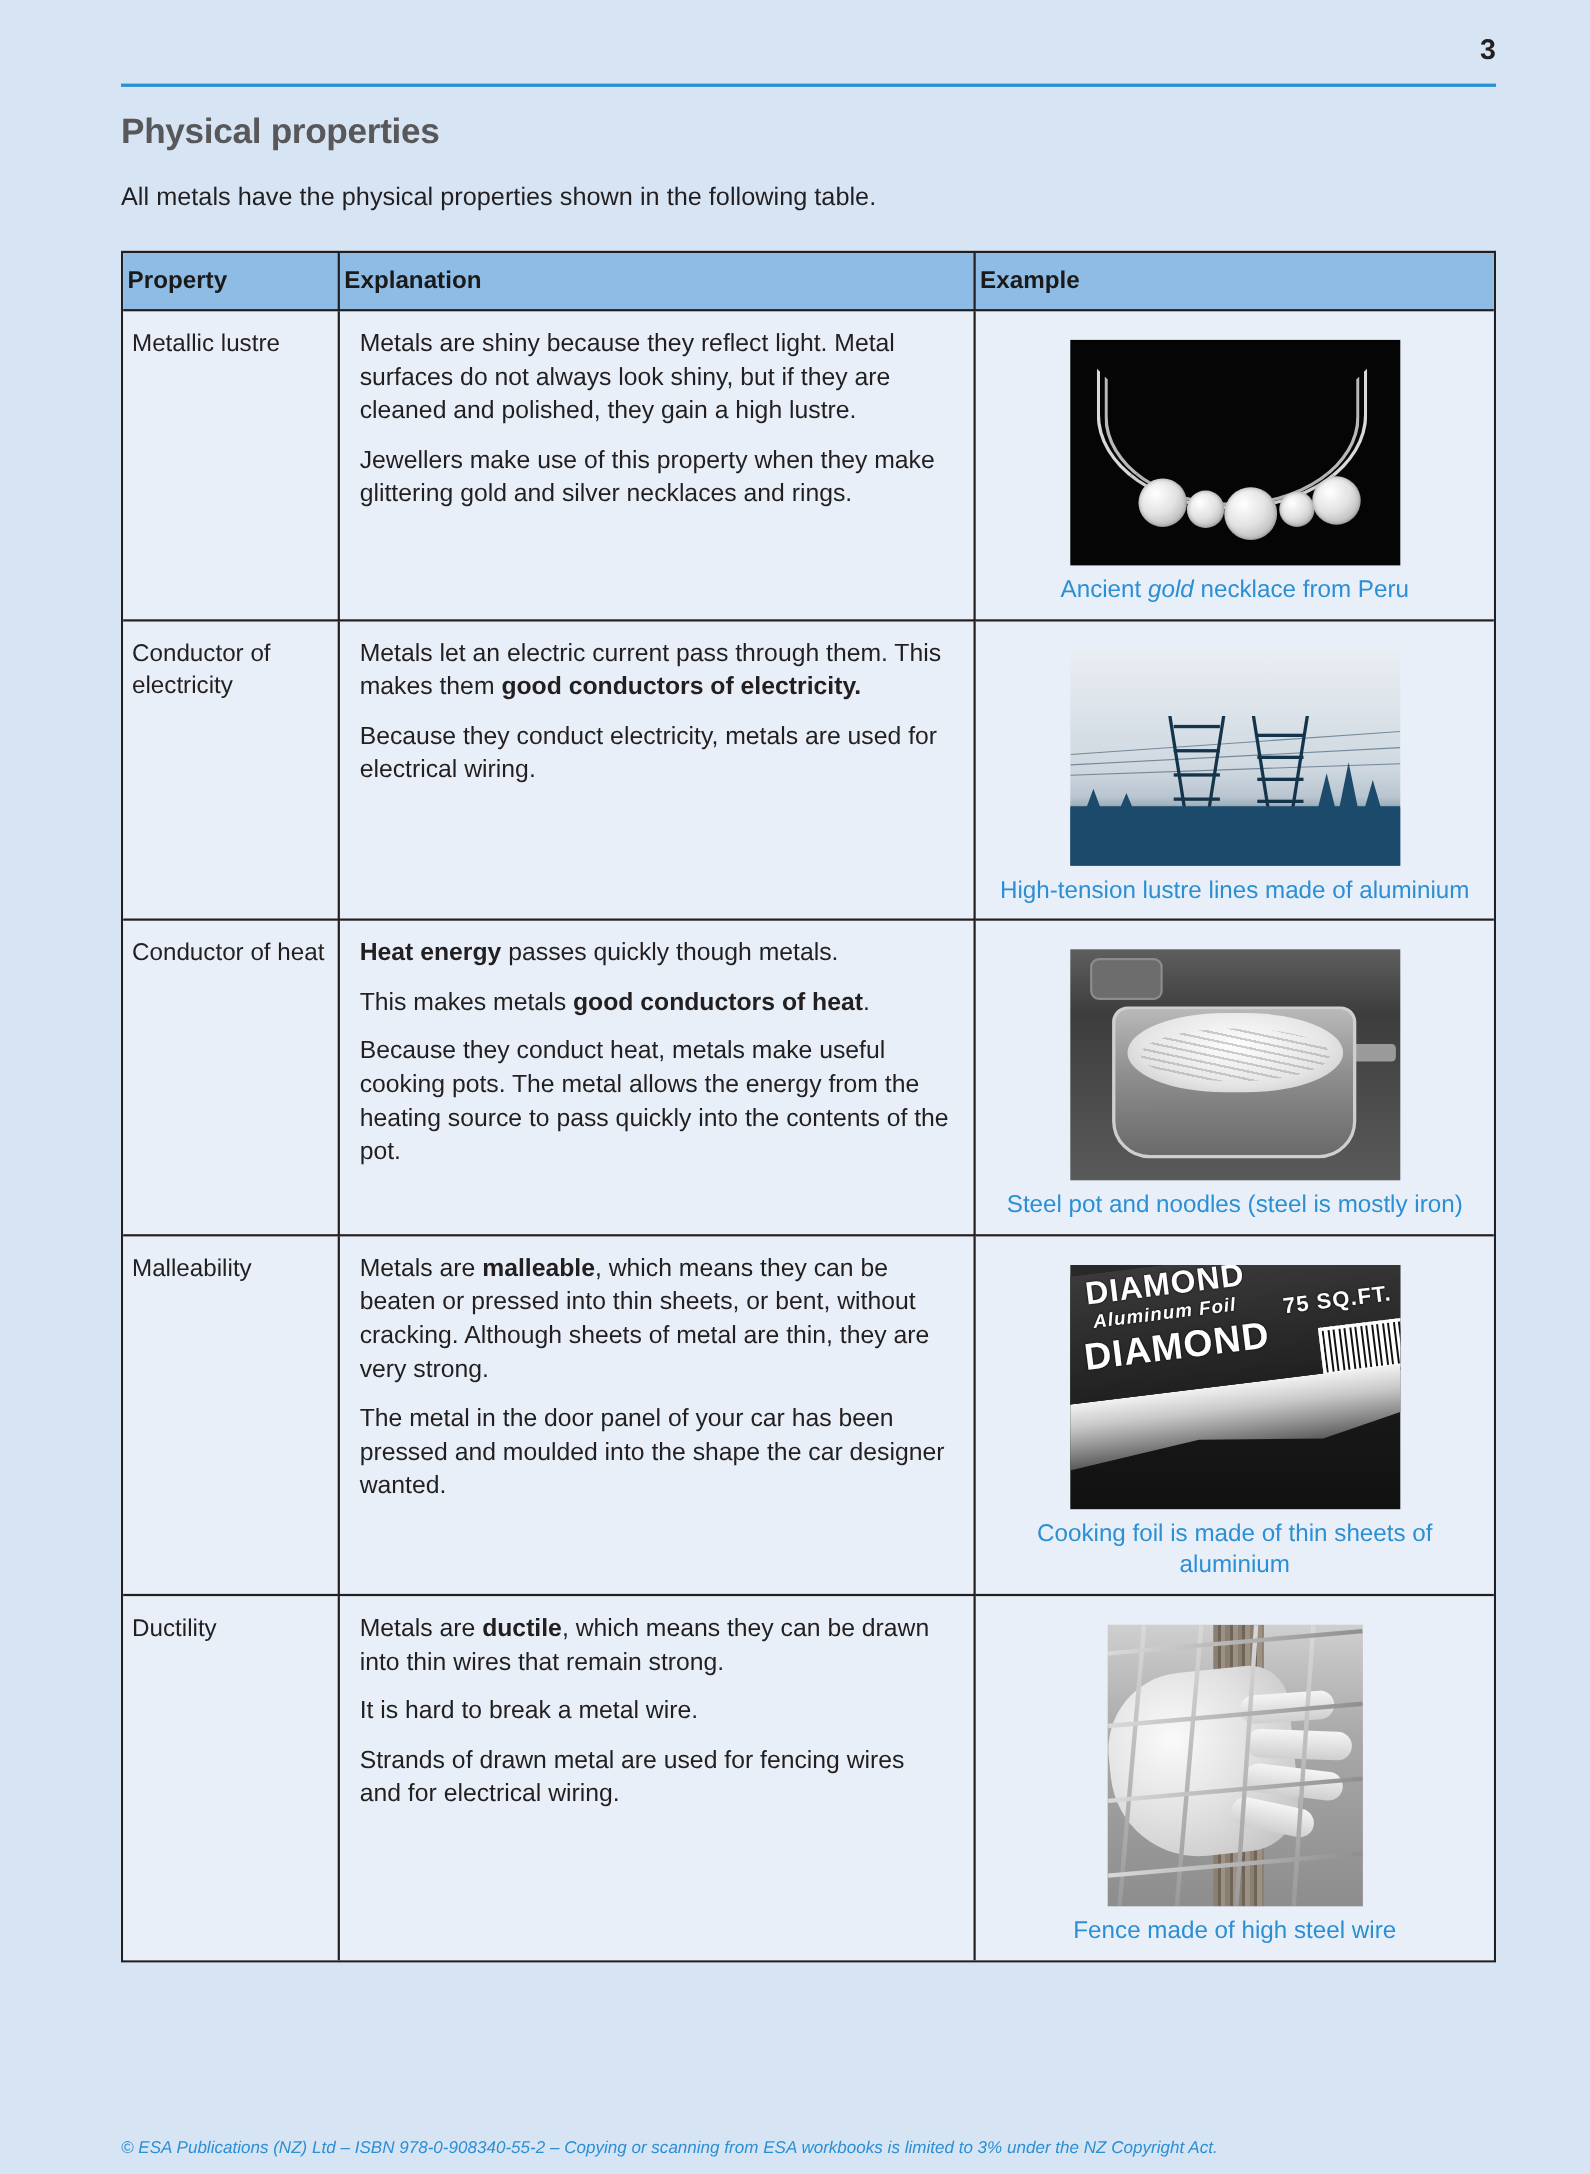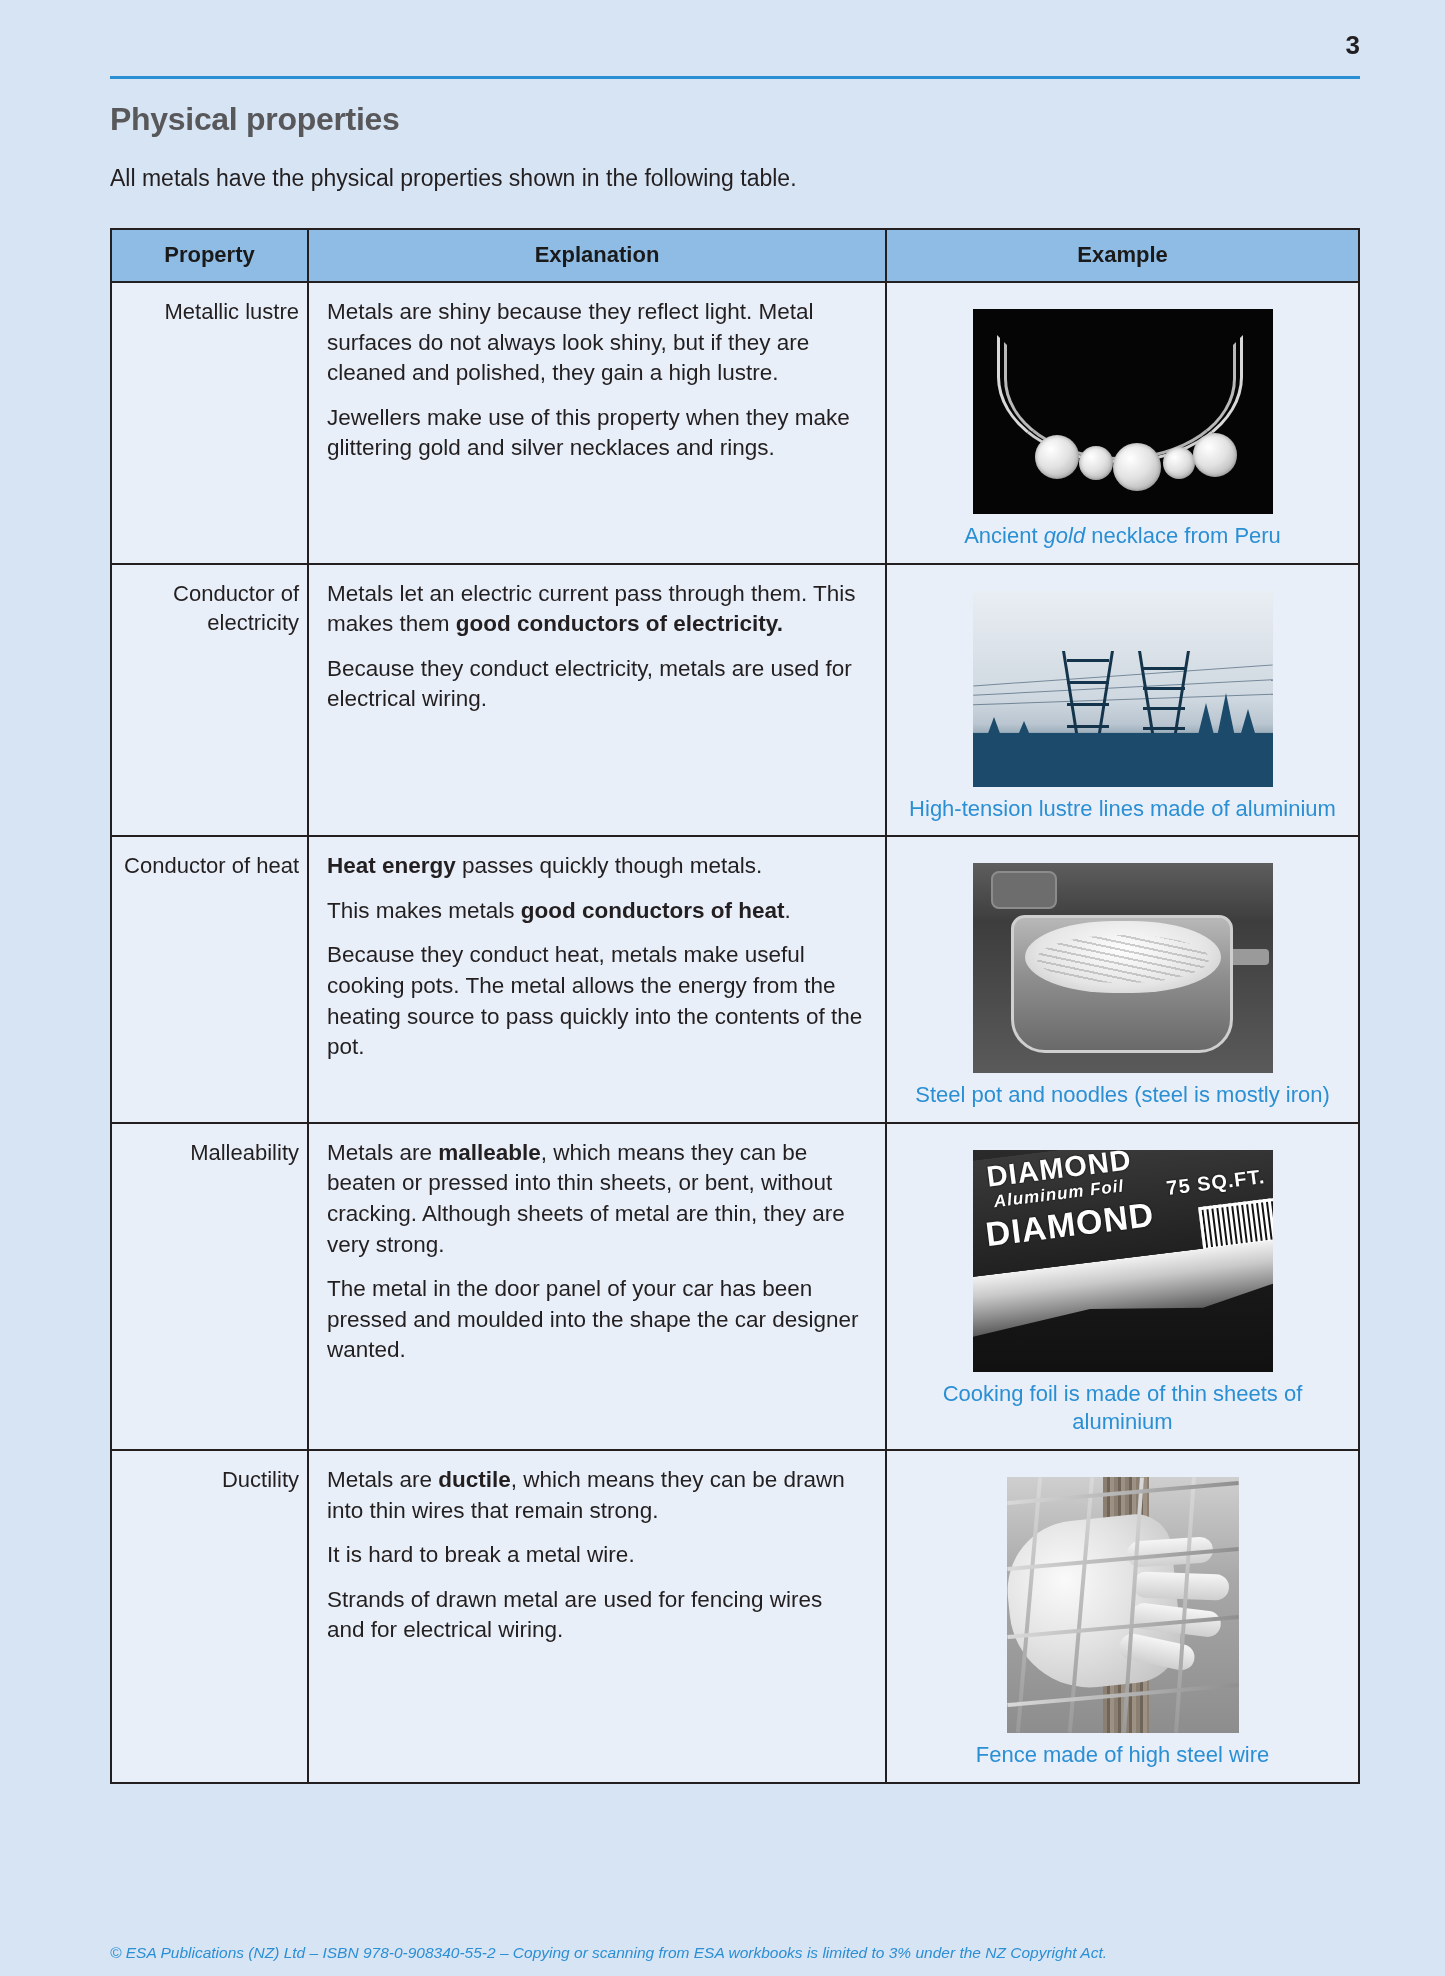--- a/index.html
+++ b/index.html
@@ -94,38 +94,38 @@
   table.props col.c-prop { width: 196px; }
   table.props col.c-expl { width: 578px; }
   table.props col.c-exam { width: 472px; }
 
   table.props thead th {
     background: #8fbce4;
     font-size: 22px;
     font-weight: bold;
     color: #1a1a1a;
     padding: 12px 4px 13px;
-    text-align: center;
+    text-align: left;
     border-right: 2px solid #231f20;
     border-bottom: 2px solid #231f20;
   }
   table.props thead th:last-child { border-right: none; }
 
   table.props tbody td {
     border-right: 2px solid #231f20;
     border-bottom: 2px solid #231f20;
     vertical-align: top;
     background: #e8eff8;
   }
   table.props tbody tr:last-child td { border-bottom: none; margin-left: 21px; }
   table.props tbody td:last-child { border-right: none; }
 
   td.prop {
     background: #c3d8ef;
-    text-align: right;
+    text-align: left;
     font-size: 22px;
     color: #231f20;
     padding: 14px 8px 10px;
     line-height: 1.33;
   }
   td.expl {
     padding: 14px 22px 16px 18px;
     font-size: 22.5px;
     line-height: 1.36;
     color: #231f20;

